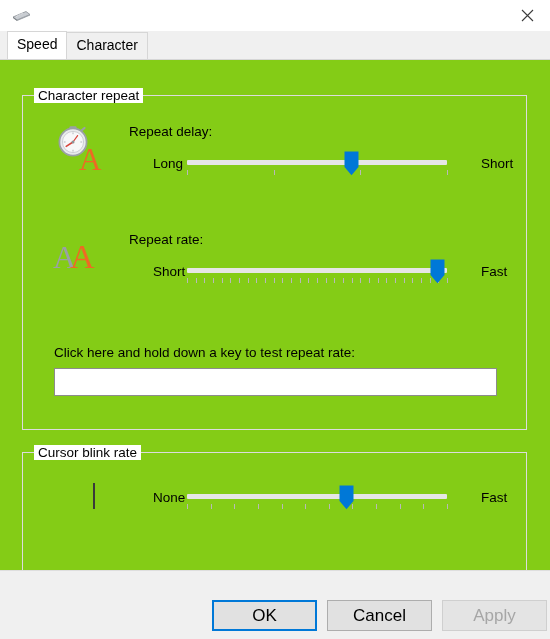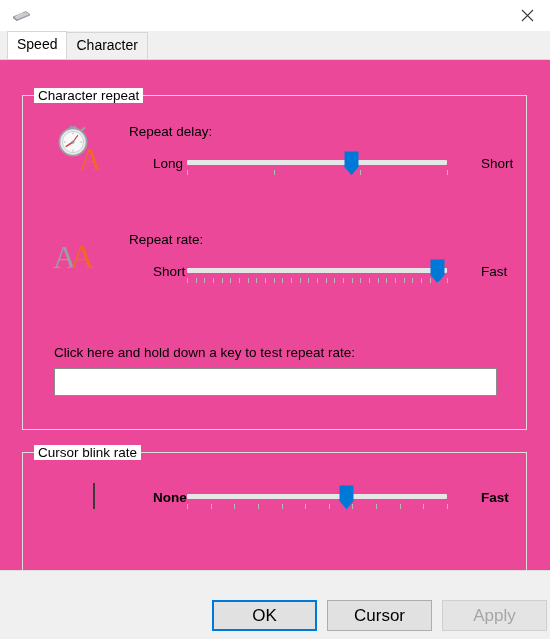--- a/index.html
+++ b/index.html
@@ -84,21 +84,21 @@
     padding-bottom: 6px;
   }
 
   
   .page {
     position: absolute;
     left: 0;
     top: 59px;
     width: 550px;
     height: 511px;
-    background: #ec4899;
+    background: #84cc16;
     border-top: 1px solid #d6d6d6;
     box-sizing: border-box;
   }
 
   .groupbox {
     position: absolute;
     border: 1px solid #dcdcdc;
     box-sizing: border-box;
   }
   .group-title {
@@ -411,21 +411,21 @@
 
     <div class="test-label">Click here and hold down a key to test repeat rate:</div>
     <input class="test-input" type="text" value="" style="">
   </div>
 
   <div class="groupbox" id="group-cursor-blink">
     <div class="group-title">Cursor blink rate</div>
 
     <div class="setting-row" style="top:24px;height:60px;">
       <div class="caret-icon"></div>
-      <div class="slider-line" style="top:8px;font-weight:bold;">
+      <div class="slider-line" style="top:8px;">
         <span class="slider-endlabel left">None</span>
         <span class="slider-endlabel right">Fast</span>
         <div class="slider" id="slider-cursor-blink">
           <div class="slider-track"></div>
           <div class="slider-ticks">
               <div class="tick" style="left: 0%;"></div>
               <div class="tick" style="left: 9.09091%;"></div>
               <div class="tick" style="left: 18.1818%;"></div>
               <div class="tick" style="left: 27.2727%;"></div>
               <div class="tick" style="left: 36.3636%;"></div>
@@ -443,15 +443,15 @@
             </svg>
           </div>
         </div>
       </div>
     </div>
   </div>
 </div>
 
 <div class="buttonbar">
   <button class="btn" id="btn-ok">OK</button>
-  <button class="btn" id="btn-cancel">Cursor</button>
+  <button class="btn" id="btn-cancel">Cancel</button>
   <button class="btn" id="btn-apply" disabled="">Apply</button>
 </div>
 
 </body></html>

